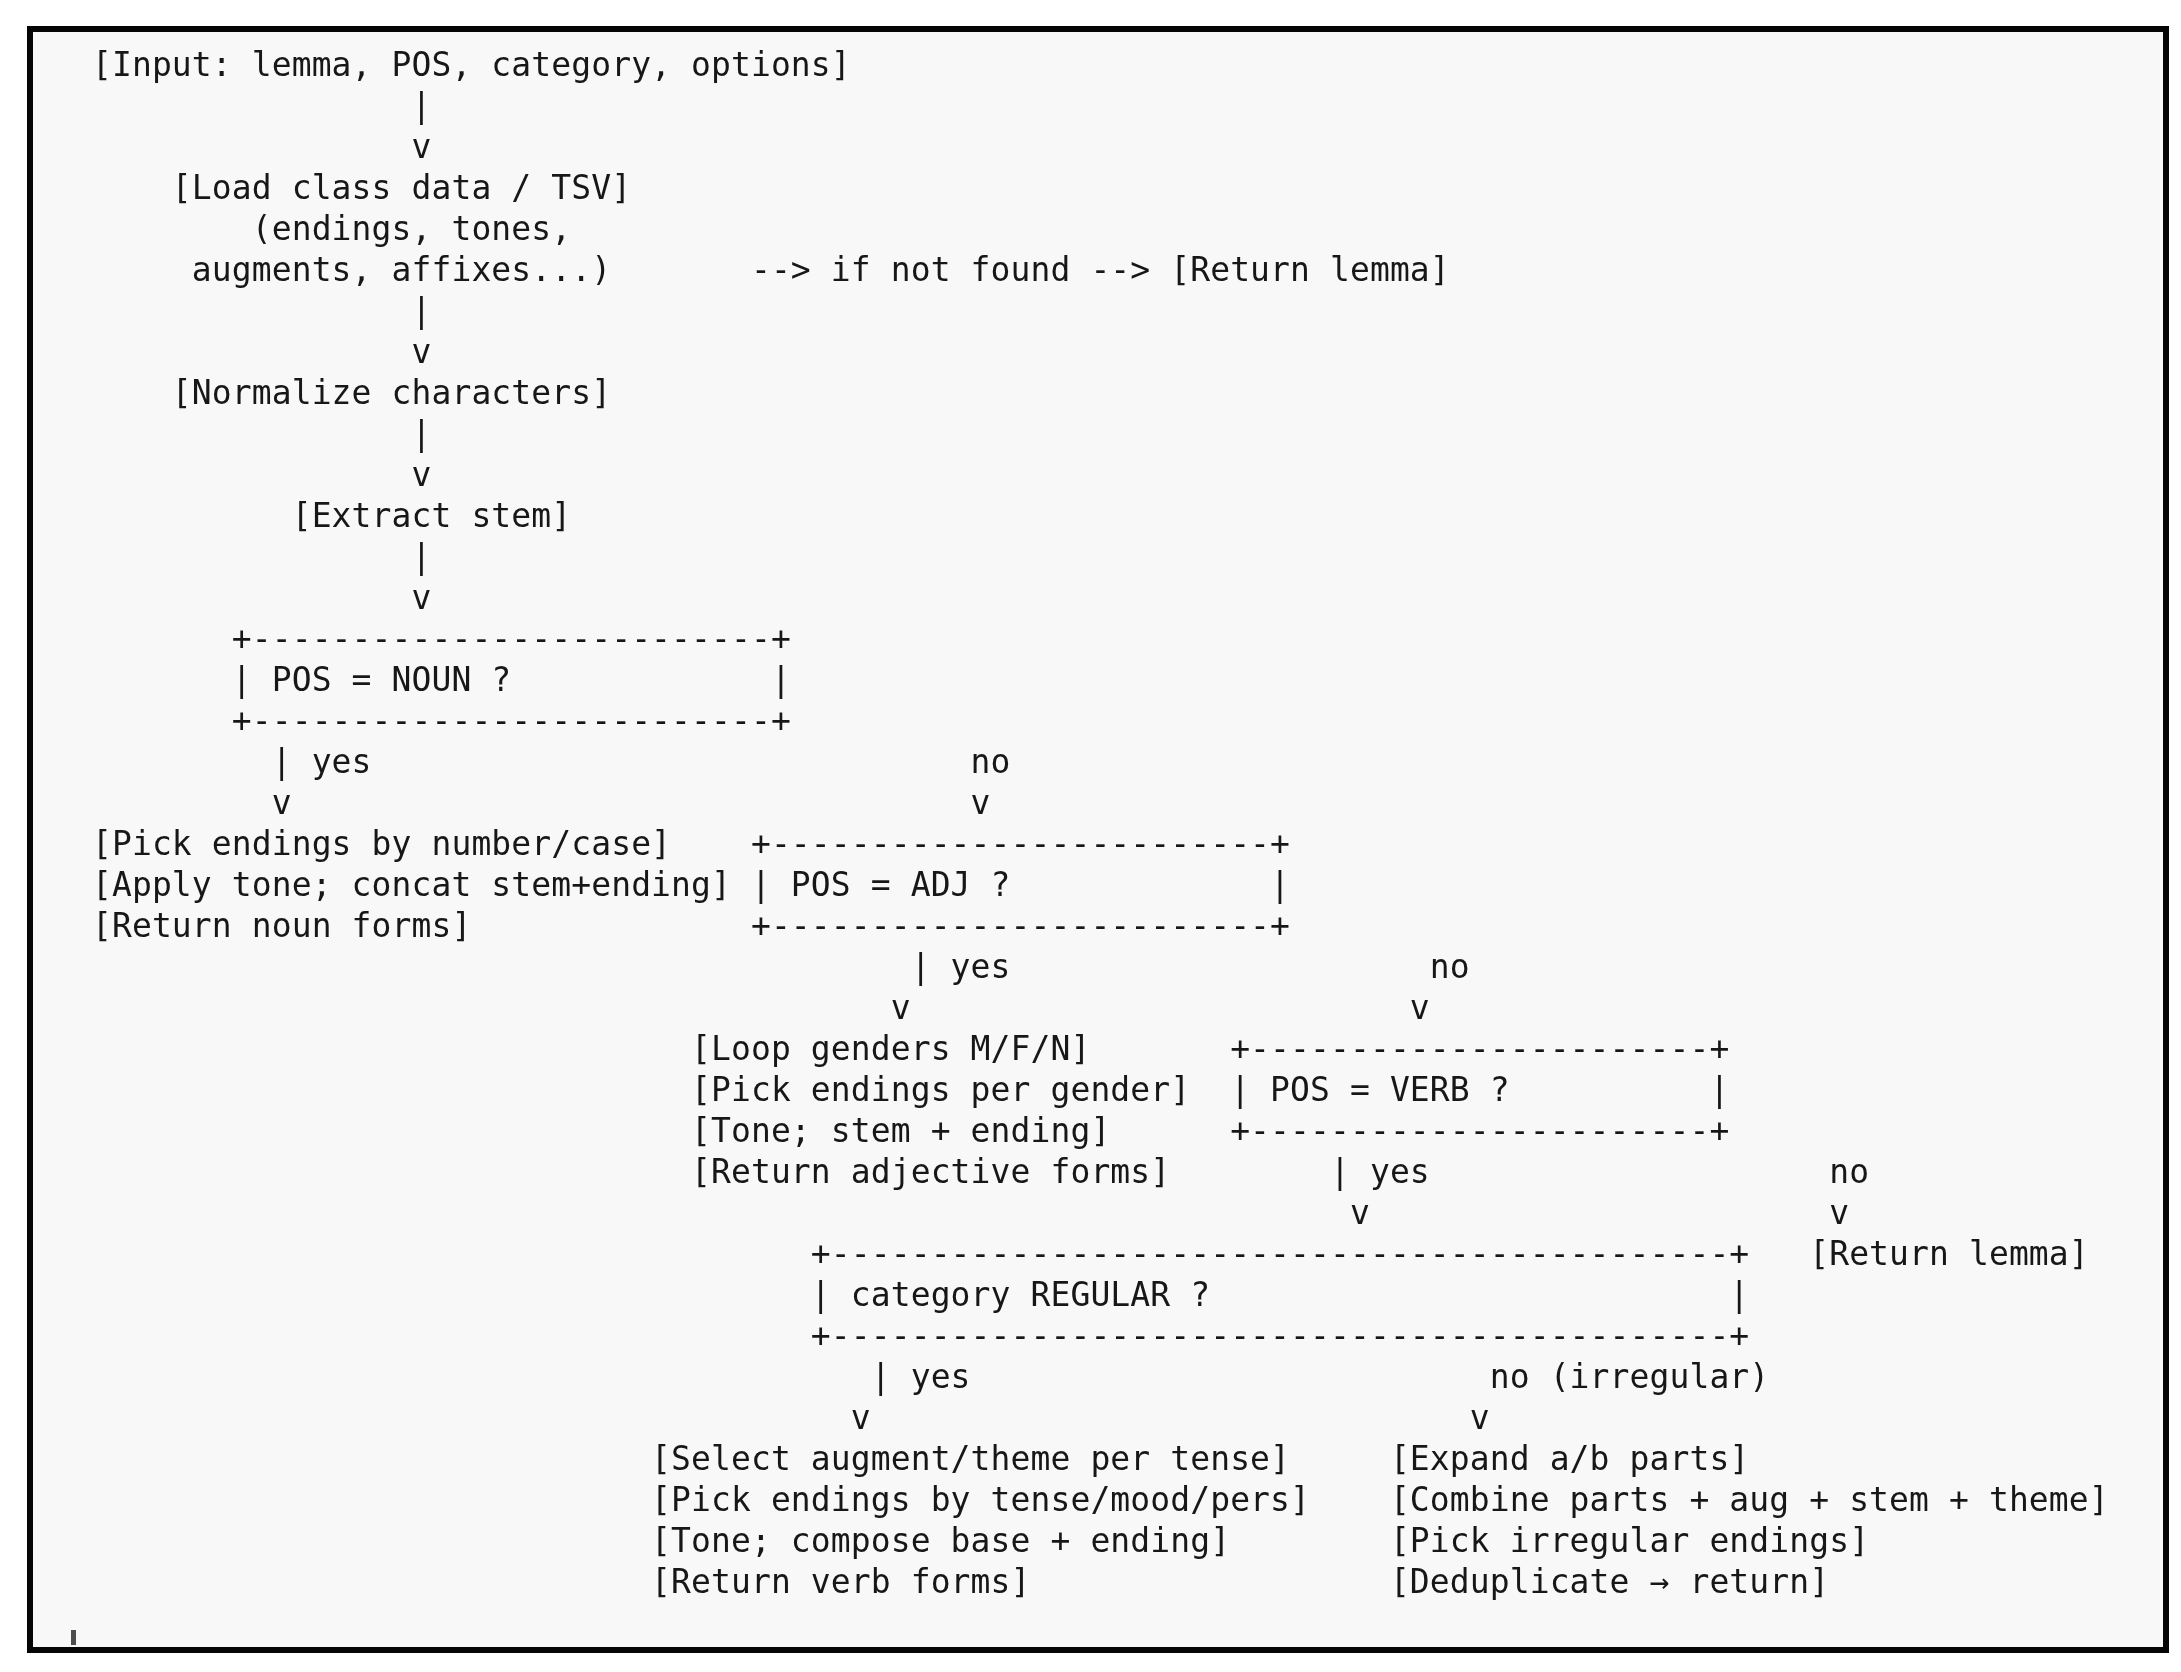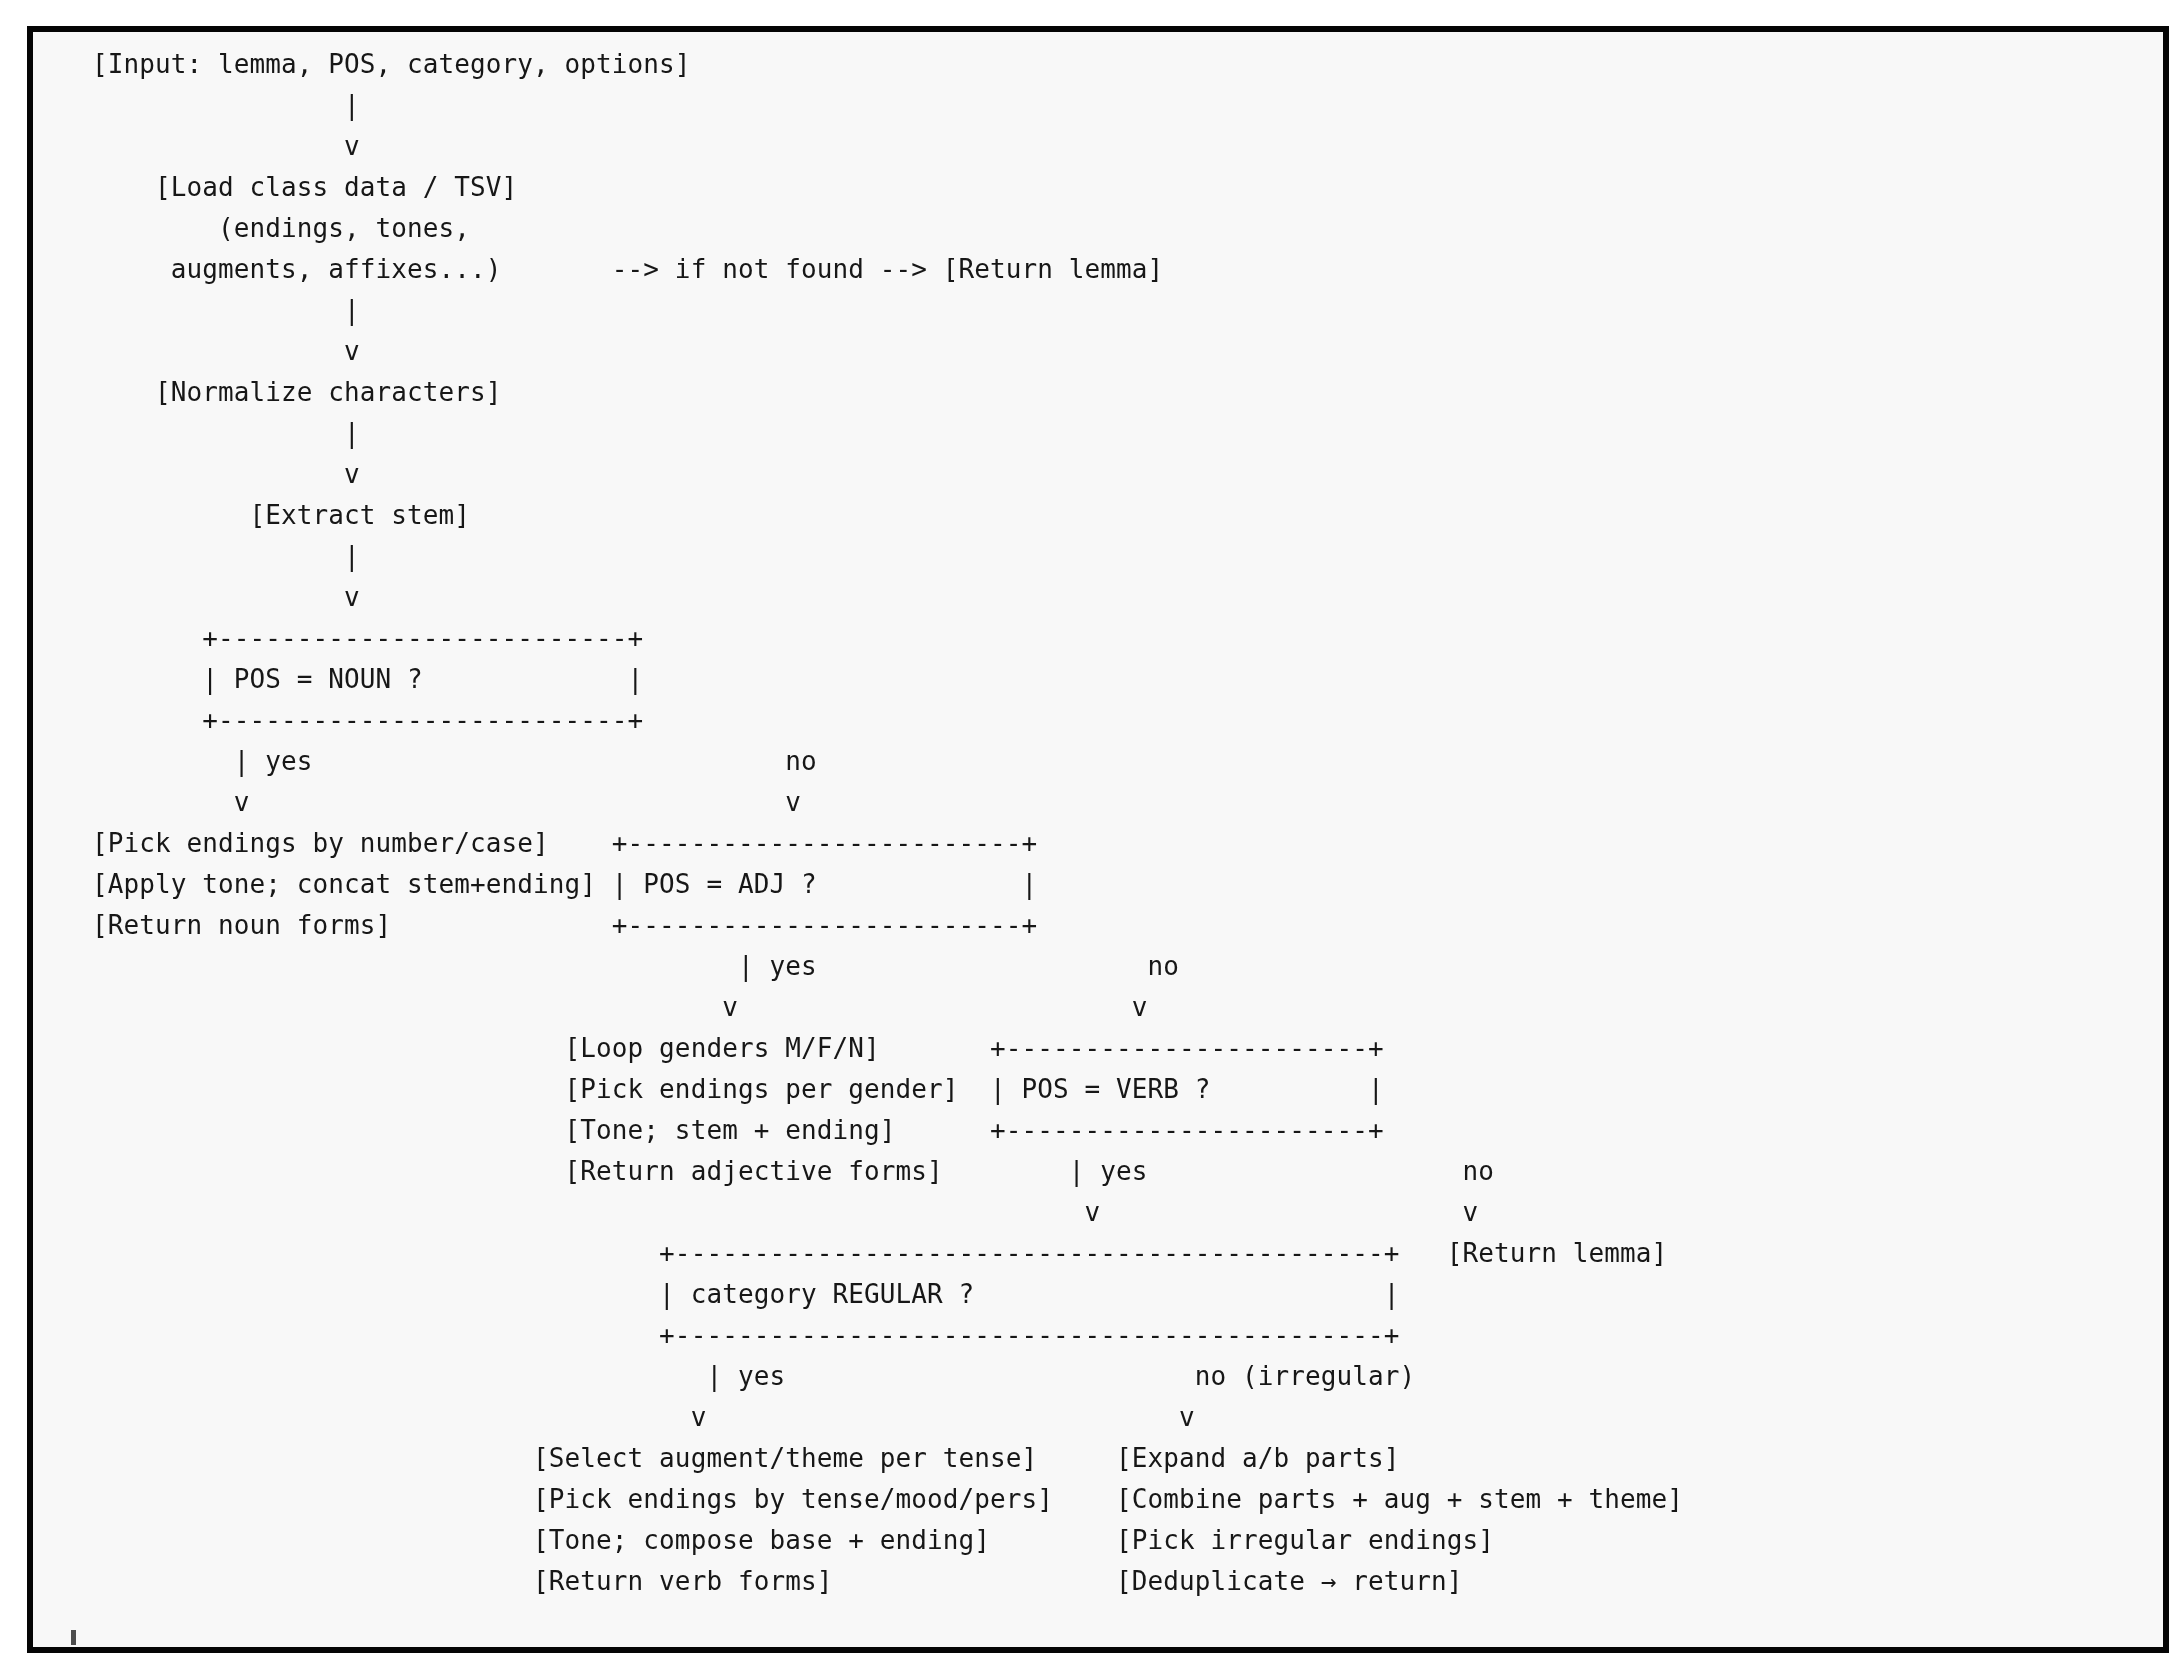--- a/index.html
+++ b/index.html
@@ -21,21 +21,21 @@
     border: 6.3px solid #050505;
     background: #f8f8f8;
   }
   .ascii {
     position: absolute;
     left: 59px;
     top: 11.8px;
     margin: 0;
     padding: 0;
     font-family: "DejaVu Sans Mono", "Liberation Mono", monospace;
-    font-size: 26px;
+    font-size: 33px;
     line-height: 41px;
     letter-spacing: 0.1px;
     color: #171717;
     white-space: pre;
   }
   .cursor-tick {
     position: absolute;
     left: 38px;
     top: 1598px;
     width: 4.5px;

